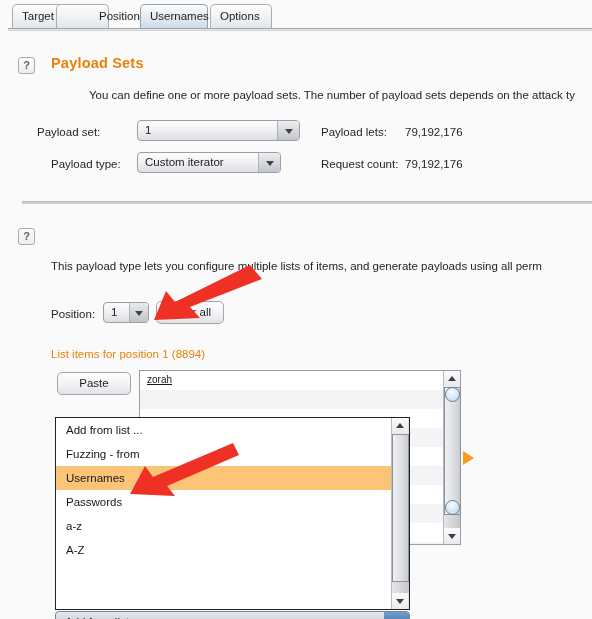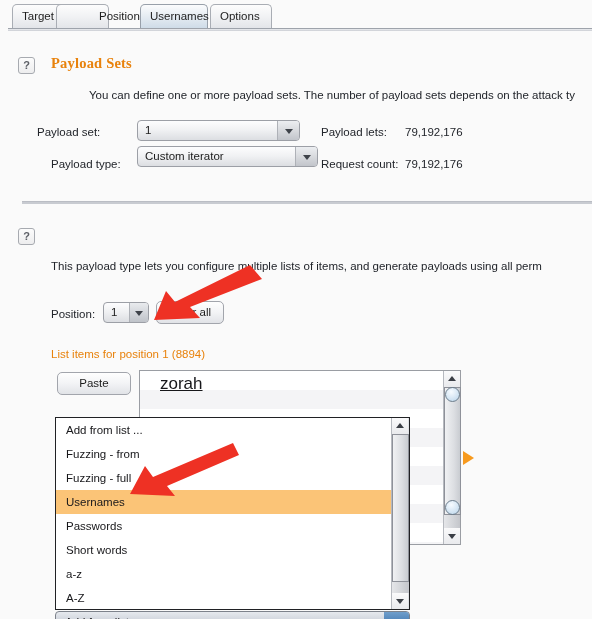--- a/index.html
+++ b/index.html
@@ -218,23 +218,23 @@
   .listpanel .stripes {
     position: absolute;
     inset: 0;
     background: repeating-linear-gradient(
       to bottom,
       #ffffff 0px, #ffffff 19px,
       #f4f4f6 19px, #f4f4f6 38px);
   }
   .listpanel .row-text {
     position: absolute;
-    left: 20px;
+    left: 7px;
     top: 2px;
-    font-size: 17px;
+    font-size: 10px;
     color: #17171a;
     white-space: nowrap;
     text-decoration: underline;
   }
 
   
   .vscroll {
     position: absolute;
     box-sizing: border-box;
     width: 17px;
@@ -372,35 +372,35 @@
   <div class="tab" style="left:56px;  width:50px;padding-left:42px;"><span>Positions</span></div>
   <div class="tab active" style="left:140px; width:68px;"><span>Usernames</span></div>
   <div class="tab" style="left:210px; width:62px;"><span>Options</span></div>
 </div>
 
 <div class="content">
 
   <div class="help-badge" style="left:18px; top:26px;">
     <span>?</span>
   </div>
-  <div class="section-title" style="left:51px; top:24px;font-family:Liberation Serif, serif;">Payload Sets</div>
+  <div class="section-title" style="left:51px; top:24px;">Payload Sets</div>
   <div class="section-desc" style="left:51px; top:58px;margin-left:38px;">You can define one or more payload sets. The number of payload sets depends on the attack ty</div>
 
   <div class="field-label" style="left:37px; top:95px;">Payload set:</div>
   <div class="combo" style="left:137px; top:89px; width:163px;">
     <span class="combo-text">1</span>
     <span class="combo-btn">
         <i></i>
       </span>
   </div>
   <div class="field-label" style="left:321px; top:95px;">Payload lets:</div>
   <div class="field-label" style="left:405px; top:95px;">79,192,176</div>
 
   <div class="field-label" style="left:51px; top:127px;">Payload type:</div>
-  <div class="combo" style="left:137px; top:115px; width:181px;">
+  <div class="combo" style="left:137px; top:121px; width:144px;">
     <span class="combo-text">Custom iterator</span>
     <span class="combo-btn">
         <i></i>
       </span>
   </div>
   <div class="field-label" style="left:321px; top:127px;">Request count:</div>
   <div class="field-label" style="left:405px; top:127px;">79,192,176</div>
 
   <div class="section-rule" style="top:170px;"></div>
 
@@ -457,24 +457,22 @@
         </div>
       <div class="sb-arrow down">
           <i></i>
         </div>
     </div>
   </div>
 
   <div class="dropdown" style="left:55px; top:386px; width:355px; height:193px;">
     <div class="dd-item"><span>Add from list ...</span></div>
     <div class="dd-item"><span>Fuzzing - from</span></div>
-    <div class="dd-item"><span>Fuzzing - full</span></div>
     <div class="dd-item selected"><span>Usernames</span></div>
     <div class="dd-item"><span>Passwords</span></div>
-    <div class="dd-item"><span>Short words</span></div>
     <div class="dd-item"><span>a-z</span></div>
     <div class="dd-item"><span>A-Z</span></div>
 
     <div class="dd-scroll">
       <div class="sb-arrow up" style="position:absolute;left:0;top:0;width:16px;height:16px;background:linear-gradient(to bottom,#fafafb 0%,#e9eaed 100%);">
         <i style="position:absolute;left:50%;top:50%;margin-left:-4px;margin-top:-3px;width:0;height:0;border-left:4px solid transparent;border-right:4px solid transparent;border-bottom:5px solid #3a3e45;"></i>
       </div>
       <div style="position:absolute;left:0;right:0;top:16px;bottom:16px;background:linear-gradient(to right,#e5e6e9 0%,#d3d5d9 55%,#c4c6cb 100%);"></div>
       <div style="position:absolute;left:0;top:16px;width:17px;height:148px;box-sizing:border-box;background:linear-gradient(to right,#f0f1f3 0%,#dcdee2 60%,#c9ccd1 100%);border:1px solid #8e9199;"></div>
       <div class="sb-arrow down" style="position:absolute;left:0;bottom:0;width:16px;height:16px;background:linear-gradient(to bottom,#fafafb 0%,#e9eaed 100%);">

